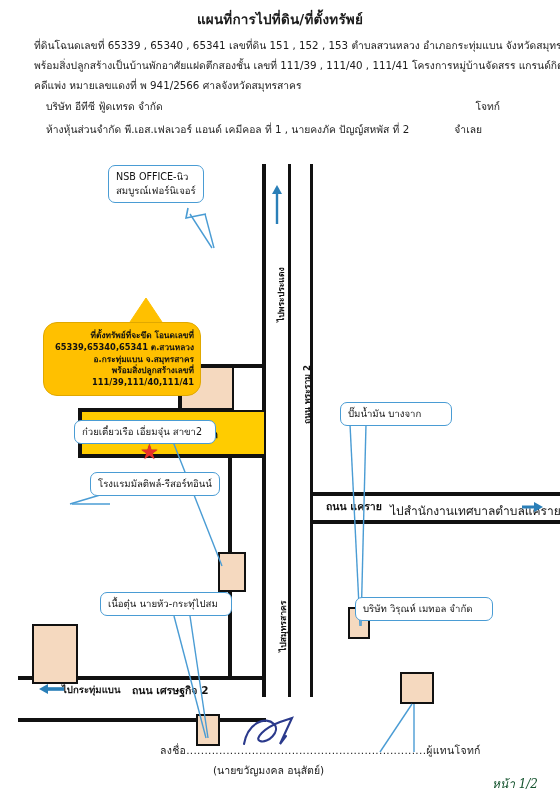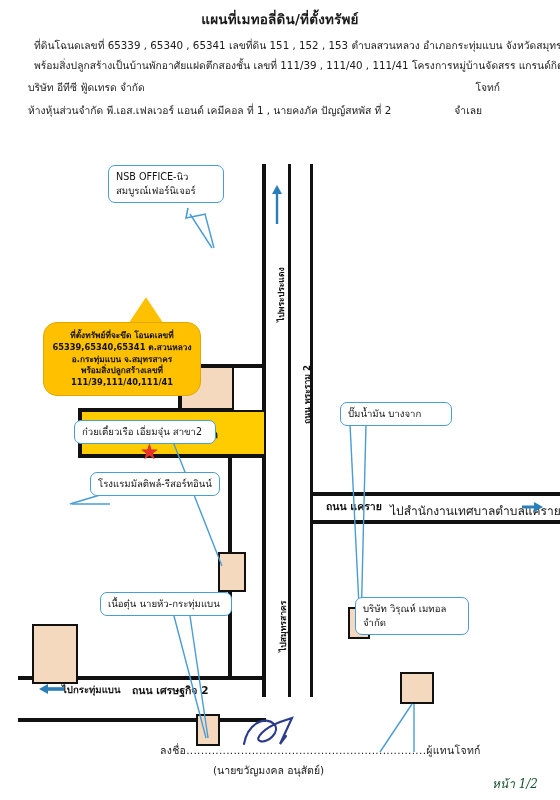--- a/index.html
+++ b/index.html
@@ -34,21 +34,21 @@
     font-size: 10.3px;
     line-height: 1.35;
     padding: 0 22px 0 34px;
     margin-bottom: 6px;
     white-space: nowrap;
   }
   .doc-line.tight { margin-bottom: 5px; }
   .party-row {
     position: relative;
     font-size: 10.3px;
-    padding: 0 22px 0 28px;
+    padding: 0 22px 0 46px;
     margin-bottom: 9px;
     height: 14px;
   }
   .party-row .role {
     position: absolute;
     right: 60px;
     top: 0;
   }
   .party-row .role-2 {
     position: absolute;
@@ -113,21 +113,21 @@
     z-index: 4;
     overflow: visible;
   }
 
   
   #property-callout {
     position: absolute;
     background: #FFC000;
     border: 1.5px solid #e0a800;
     border-radius: 14px;
-    text-align: center;
+    text-align: right;
     font-size: 8.3px;
     font-weight: bold;
     line-height: 1.42;
     color: #111;
     padding: 7px 6px 6px 6px;
     box-sizing: border-box;
     z-index: 6;
   }
 
   
@@ -209,23 +209,24 @@
     color: #14532d;
     font-family: "DejaVu Serif", "Liberation Serif", serif;
     font-style: italic;
     white-space: nowrap;
   }
 </style>
 </head>
 <body>
 
 <div id="doc-header">
-  <div class="doc-title">แผนที่เมทอลี่ดิน/ที่ตั้งทรัพย์</div>
+  <div class="doc-title">แผนที่การไปที่ดิน/ที่ตั้งทรัพย์</div>
   <div class="doc-line">ที่ดินโฉนดเลขที่ 65339 , 65340 , 65341 เลขที่ดิน 151 , 152 , 153  ตำบลสวนหลวง  อำเภอกระทุ่มแบน จังหวัดสมุทรสาคร</div>
   <div class="doc-line">พร้อมสิ่งปลูกสร้างเป็นบ้านพักอาศัยแฝดตึกสองชั้น  เลขที่ 111/39 , 111/40 , 111/41 โครงการหมู่บ้านจัดสรร แกรนด์กิตติยา</div>
+  <div class="doc-line tight">คดีแพ่ง หมายเลขแดงที่ พ 941/2566  ศาลจังหวัดสมุทรสาคร</div>
   <div class="party-row">
     <span>บริษัท อีทีซี ฟู้ดเทรด  จำกัด</span>
     <span class="role">โจทก์</span>
   </div>
   <div class="party-row">
     <span>ห้างหุ้นส่วนจำกัด พี.เอส.เฟลเวอร์  แอนด์ เคมีคอล ที่ 1 , นายคงภัค ปัญญ์สหพัส ที่  2</span>
     <span class="role-2">จำเลย</span>
   </div>
 </div>
 
@@ -274,21 +275,21 @@
 
   <div class="road" style="left:310px; top:518px; width:0; height:0;"></div>
 
   <div id="star-marker" style="left:140px; top:290px;">★</div>
 
   <svg class="leader" style="left:0; top:0; width:560px; height:545px;">
     <polyline points="188,56 186,66 206,62" fill="#ffffff" stroke="#4a9cd4" stroke-width="1.6"></polyline>
     <line x1="190" y1="62" x2="212" y2="96" stroke="#4a9cd4" stroke-width="1.4"></line>
     <line x1="205" y1="62" x2="214" y2="96" stroke="#4a9cd4" stroke-width="1.4"></line>
   </svg>
-  <div class="callout" style="left:108px; top:13px; width:116px;">
+  <div class="callout" style="left:108px; top:13px; width:96px;">
     <div>NSB OFFICE-นิว</div>
     <div>สมบูรณ์เฟอร์นิเจอร์</div>
   </div>
 
   <svg class="leader" style="left:0; top:0; width:560px; height:545px;">
     <polygon points="146,146 126,176 166,176" fill="#FFC000" stroke="#FFC000" stroke-width="1"></polygon>
   </svg>
   <div id="property-callout" style="left:43px; top:170px; width:158px;">
     <div>ที่ตั้งทรัพย์ที่จะขึด โอนดเลขที่</div>
     <div>65339,65340,65341 ต.สวนหลวง</div>
@@ -313,36 +314,36 @@
   </svg>
   <div class="callout" style="left:90px; top:320px; width:130px;">
     <span>โรงแรมมัลติพล์-รีสอร์ทอินน์</span>
   </div>
 
   <svg class="leader" style="left:0; top:0; width:560px; height:545px;">
     <line x1="174" y1="464" x2="206" y2="586" stroke="#4a9cd4" stroke-width="1.4"></line>
     <line x1="190" y1="464" x2="208" y2="586" stroke="#4a9cd4" stroke-width="1.4"></line>
   </svg>
   <div class="callout" style="left:100px; top:440px; width:132px;">
-    <span>เนื้อตุ๋น นายหัว-กระทุ่มแบน</span>
+    <span>เนื้อตุ๋น นายหัว-กระทุ่ไปสม</span>
   </div>
 
   <svg class="leader" style="left:0; top:0; width:560px; height:545px;">
     <line x1="350" y1="272" x2="360" y2="474" stroke="#4a9cd4" stroke-width="1.4"></line>
     <line x1="366" y1="272" x2="361" y2="474" stroke="#4a9cd4" stroke-width="1.4"></line>
   </svg>
   <div class="callout" style="left:340px; top:250px; width:112px;">
     <span>ปั๊มน้ำมัน บางจาก</span>
   </div>
 
   <svg class="leader" style="left:0; top:0; width:560px; height:545px;">
     <line x1="412" y1="552" x2="380" y2="600" stroke="#4a9cd4" stroke-width="1.4"></line>
     <line x1="414" y1="552" x2="414" y2="600" stroke="#4a9cd4" stroke-width="1.4"></line>
   </svg>
-  <div class="callout" style="left:355px; top:445px; width:114px;">
+  <div class="callout" style="left:355px; top:445px; width:138px;">
     <span>บริษัท วิรุณห์ เมทอล จำกัด</span>
   </div>
 
   <div class="vlabel up" style="left:274px; top:170px;">ไปพระประแดง</div>
   <div class="vlabel up" style="left:300px; top:272px;">ถนน พระราม 2</div>
   <div class="vlabel up" style="left:276px; top:500px;">ไปสมุทรสาคร</div>
 
   <div class="hlabel" style="left:132px; top:530px;">ถนน เศรษฐกิจ 2</div>
   <div class="hlabel" style="left:62px; top:530px; font-size:9.6px;">ไปกระทุ่มแบน</div>
   <div class="hlabel" style="left:326px; top:346px;">ถนน แคราย</div>

